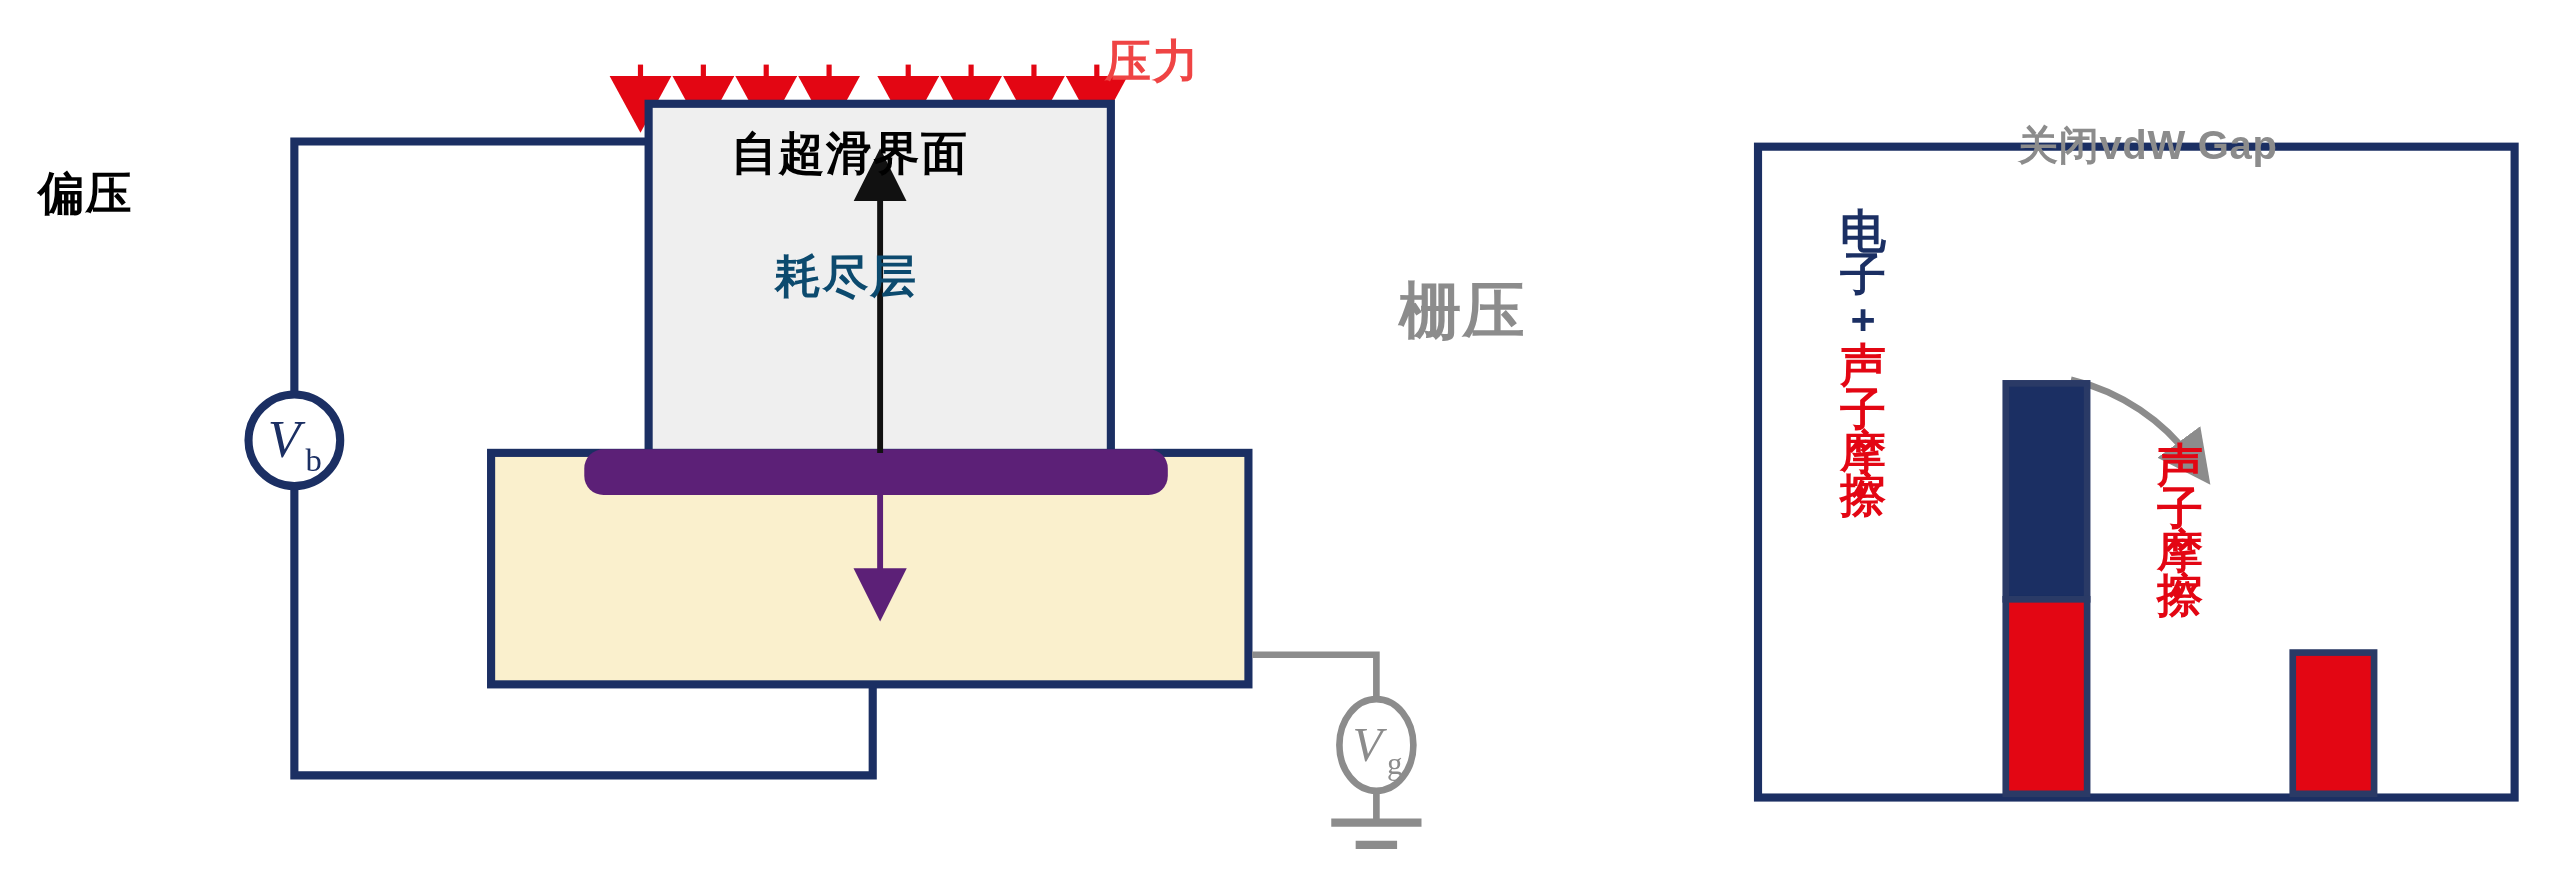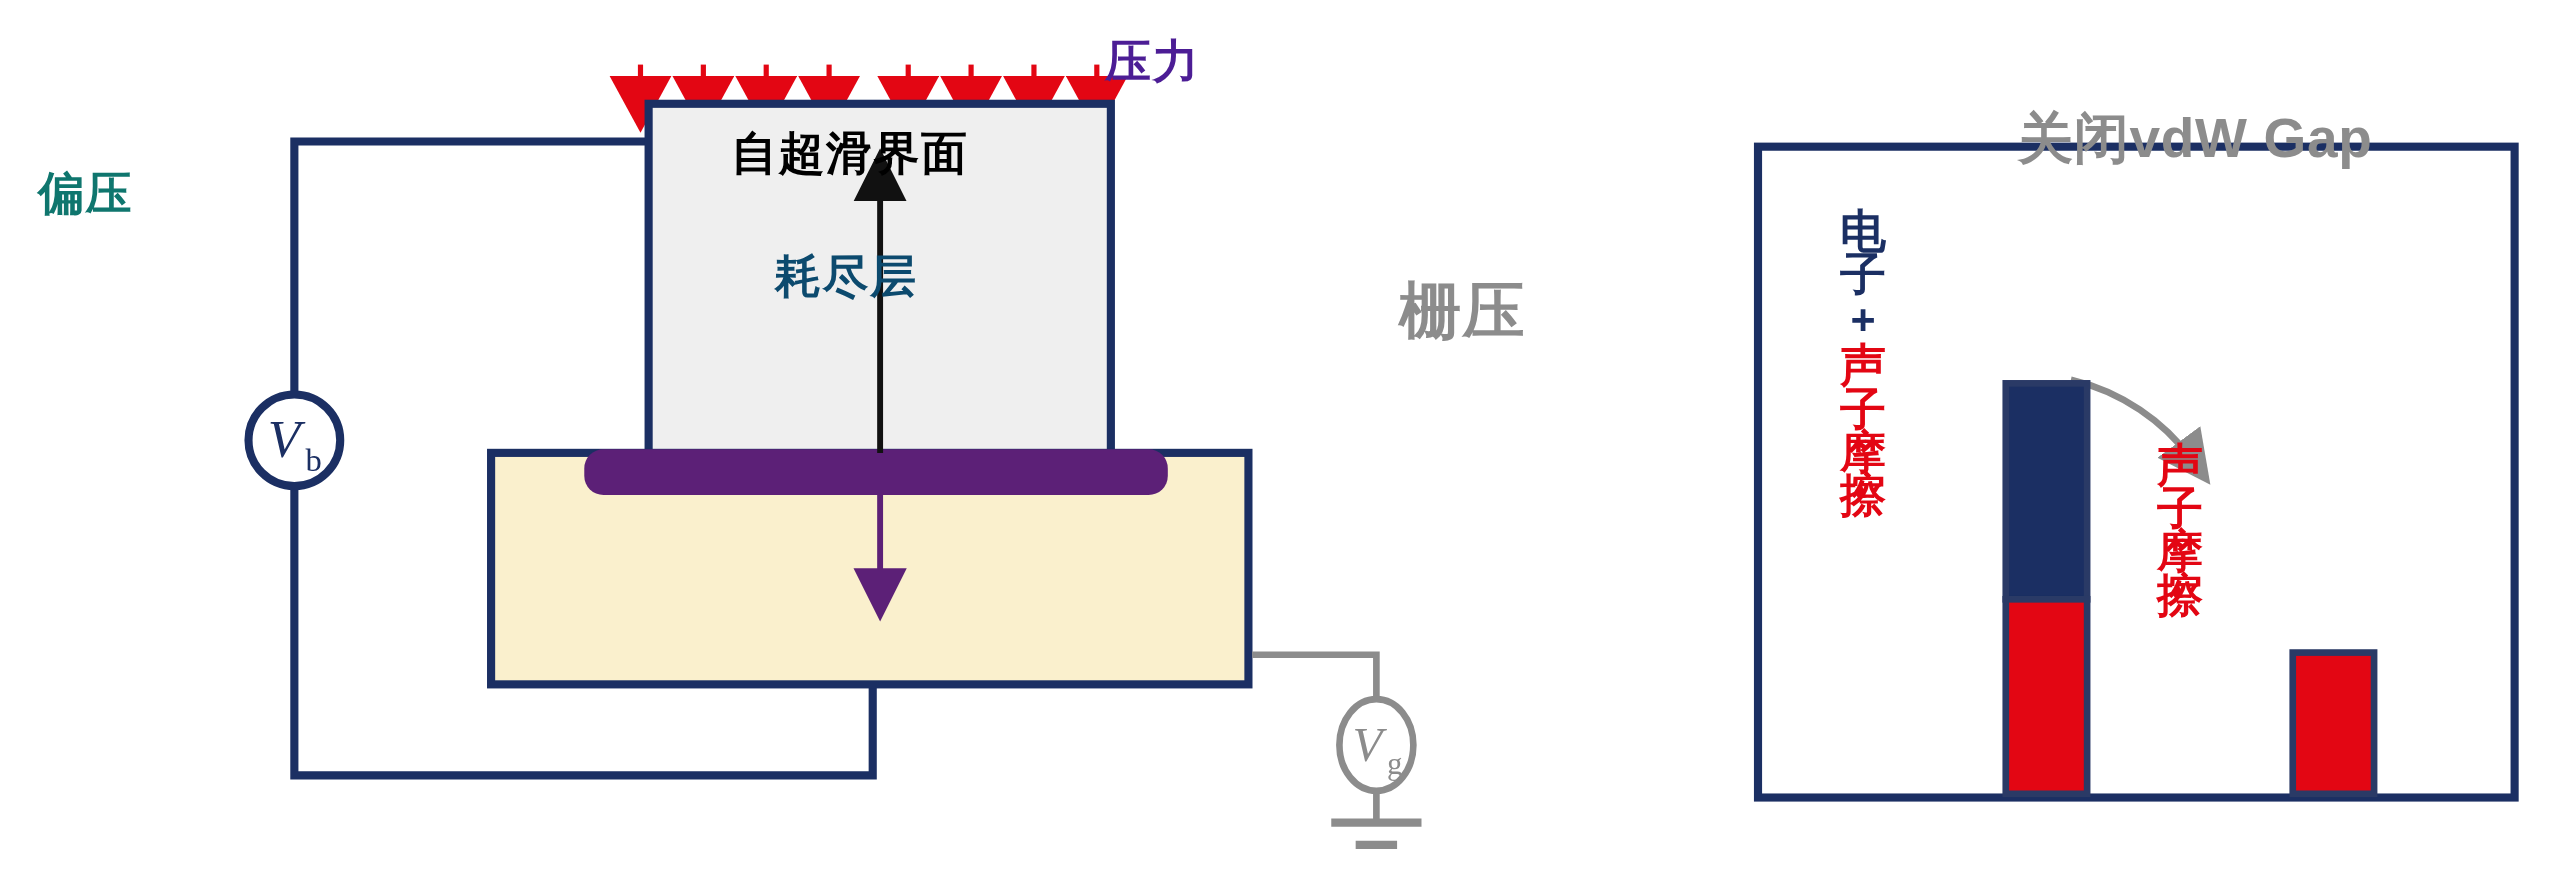--- a/index.html
+++ b/index.html
@@ -3,26 +3,26 @@
 <meta charset="utf-8">
 <style>
   html,body{margin:0;padding:0;background:#ffffff;}
   body{width:2576px;height:888px;position:relative;overflow:hidden;
        font-family:"Liberation Sans","DejaVu Sans",sans-serif;}
   .stage{position:absolute;left:0;top:0;width:2576px;height:888px;}
   svg{position:absolute;left:0;top:0;width:2576px;height:888px;display:block;}
 
   
   .lbl{position:absolute;white-space:nowrap;font-weight:bold;line-height:1;}
-  .bias-label   {left:38px;  top:170px; font-size:46px; color:#0f766e; letter-spacing:1.5px;}
+  .bias-label   {left:38px;  top:170px; font-size:46px; color:#000000; letter-spacing:1.5px;}
   .gate-label   {left:1399px;top:280px; font-size:62px; color:#8c8c8c; letter-spacing:1.5px;}
-  .pressure-lbl {left:1105px;top:38px;  font-size:46px; color:#4c1d95; letter-spacing:1.5px;}
+  .pressure-lbl {left:1105px;top:38px;  font-size:46px; color:#ef4444; letter-spacing:1.5px;}
   .interface-lbl{left:712px; top:130px; font-size:46px; color:#000000; letter-spacing:1.5px;margin-left:19px;}
   .depletion-lbl{left:775px;top:253px; font-size:46px; color:#0c4a6e; letter-spacing:1.5px;}
-  .vdw-lbl      {left:2018px;top:111px; font-size:55px; color:#8c8c8c; letter-spacing:0.7px;}
+  .vdw-lbl      {left:2018px;top:125px; font-size:40px; color:#8c8c8c; letter-spacing:0.7px;}
 
   
   .vlbl{position:absolute;display:flex;flex-direction:column;align-items:center;
         font-weight:bold;line-height:0.94;}
   .vlbl span{display:block;}
   .vstack-1{left:1840px;top:210px;font-size:46px;}
   .vstack-1 .navy{color:#1b2f63;}
   .vstack-1 .red {color:#e30613;}
   .vstack-1 .plus{color:#1b2f63;font-size:43px;padding:3px 0 4.4px 0;}
   .vstack-2{left:2157px;top:444px;font-size:46px;color:#e30613;}

